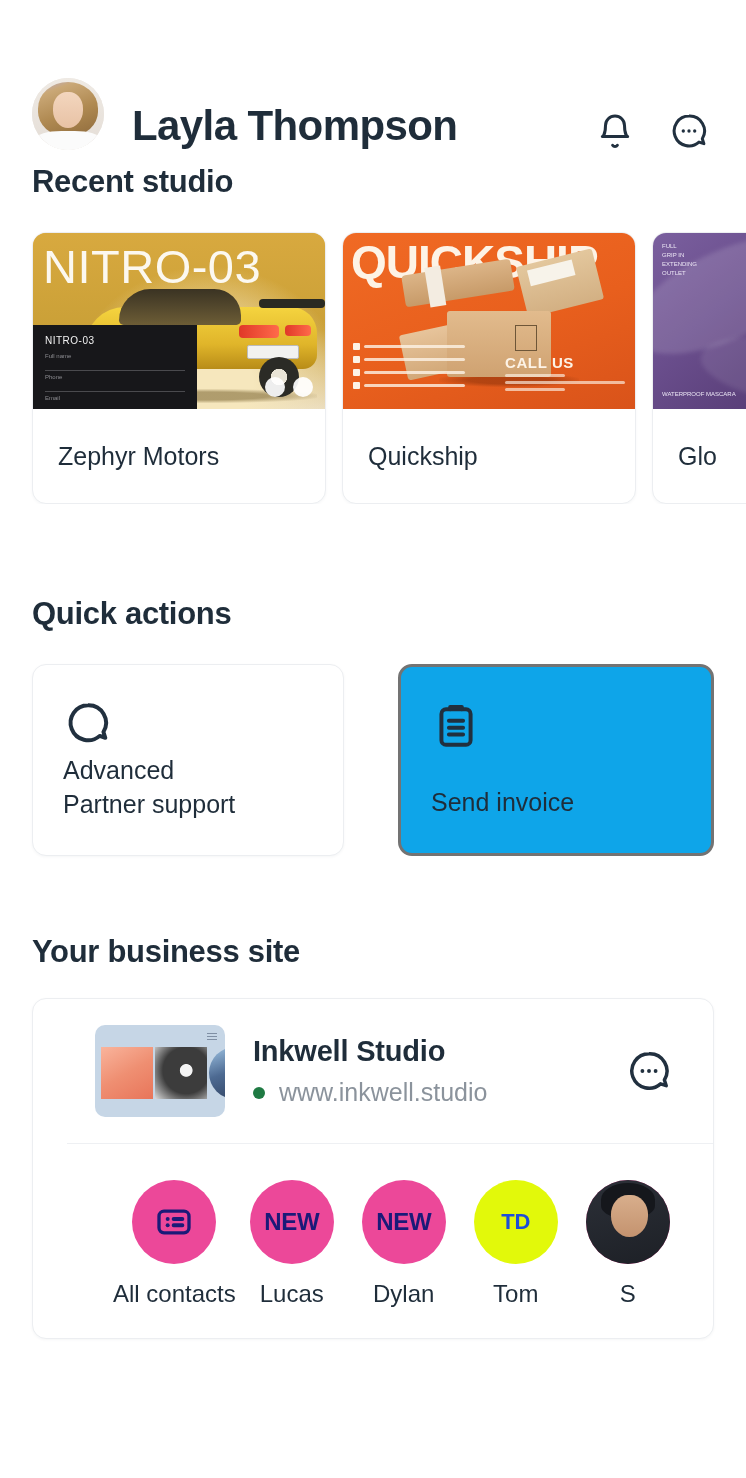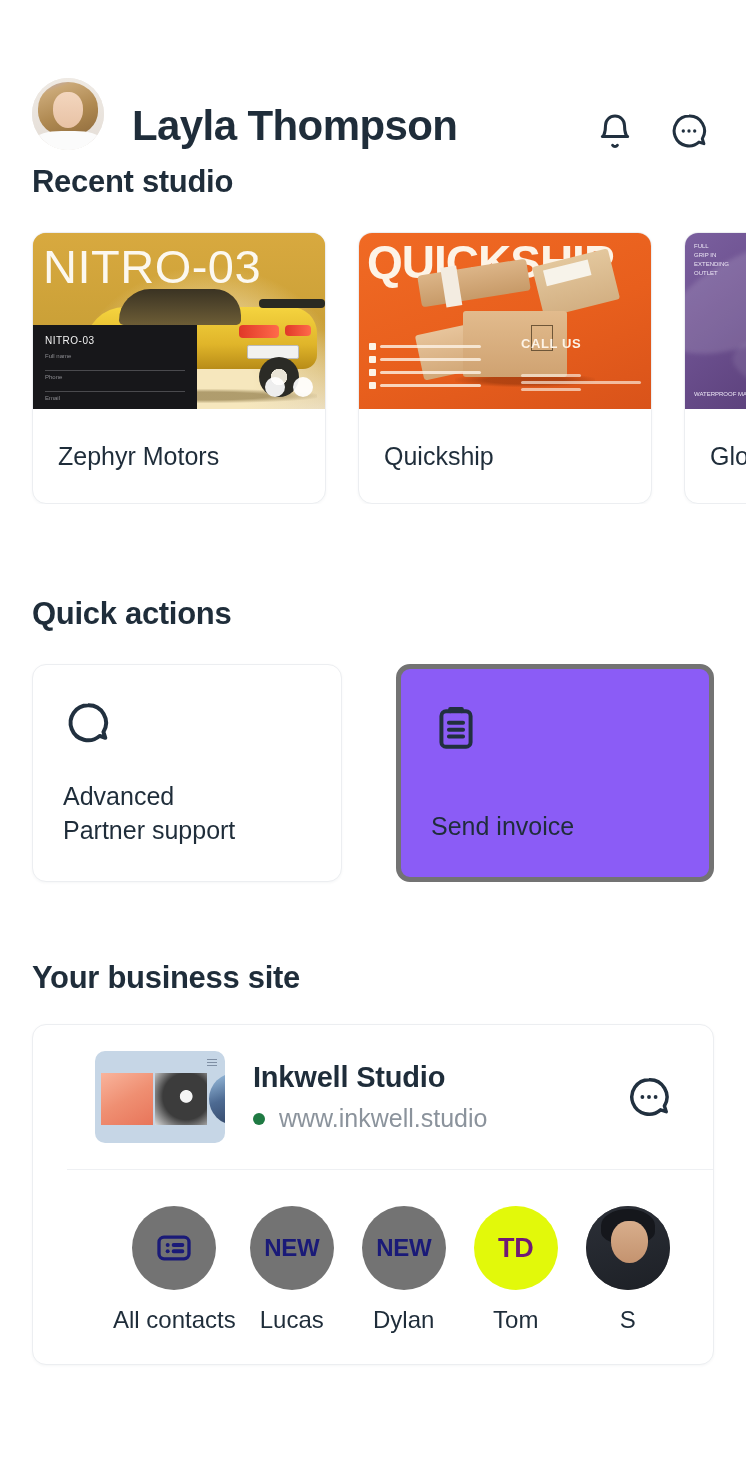--- a/index.html
+++ b/index.html
@@ -44,21 +44,21 @@
 
   
   .section-title {
     font-size: 31px; font-weight: 700; letter-spacing: -0.3px;
     color: #1f2d3a; padding: 0 32px;
   }
 
   
   .recent-wrap { margin-top: 14px; }
   .sites-row {
-    display: flex; gap: 32px;
+    display: flex; gap: 16px;
     padding: 32px 0 0 32px;
     overflow: hidden;
   }
   .site-card {
     flex: 0 0 294px; height: 272px;
     background: #fff;
     border: 1px solid #eceef1;
     border-radius: 14px;
     overflow: hidden;
     box-shadow: 0 1px 3px rgba(30,40,60,0.045);
@@ -148,43 +148,43 @@
     transform: rotate(-14deg); border-radius:3px;
   }
   .t-ship .env:after { content:''; position:absolute; left:10px; top:6px; width:46px; height:16px; background:#f7f3ea; }
   .t-ship .shadow { position:absolute; left:96px; top:140px; width:140px; height:14px;
       background: radial-gradient(ellipse,rgba(120,40,5,0.45) 0 40%, rgba(120,40,5,0) 75%); }
   .t-ship .list { position:absolute; left:10px; bottom:14px; width:112px; }
   .t-ship .list .li { display:flex; align-items:center; gap:4px; margin-bottom:6px; }
   .t-ship .list .li i { width:7px; height:7px; background:#fdf3e6; border-radius:1px; flex:0 0 7px; }
   .t-ship .list .li b { flex:1; height:3px; background:rgba(253,243,230,0.8); border-radius:2px; font-size:0; }
   .t-ship .callus { position:absolute; right:10px; bottom:14px; width:120px; }
-  .t-ship .callus .ch { font-size:13px; font-weight:700; color:#fdf3e6; letter-spacing:0.6px; margin-bottom:23px; }
+  .t-ship .callus .ch { font-size:15px; font-weight:700; color:#fdf3e6; letter-spacing:0.6px; margin-bottom:3px; }
   .t-ship .callus .cl { height:3px; background:rgba(253,243,230,0.65); border-radius:2px; margin-bottom:4px; }
   .t-ship .callus .cl.s { width:50%; }
 
   
   .t-purple { background:
       linear-gradient(140deg,#7a5f9e 0%, #6b4f8e 30%, #5a3f79 60%, #7e63a3 100%); }
   .t-purple .fold { position:absolute; border-radius:50%; filter: blur(2px); }
   .t-purple .f1 { left:-10%; top:10%; width:70%; height:50%; background:rgba(255,255,255,0.13); transform:rotate(-25deg); }
   .t-purple .f3 { left:16%; bottom:4%; width:60%; height:36%; background:rgba(255,255,255,0.09); transform:rotate(9deg); }
   .t-purple .tl { position:absolute; left:9px; top:9px; font-size:6px; color:#ece6f5; line-height:1.5; }
   .t-purple .bt { position:absolute; left:9px; bottom:12px; font-size:6px; color:#ece6f5; }
 
   
   .qa-wrap { margin-top: 92px; }
   .qa-row { display:flex; gap: 26px; padding: 32px 32px 0 32px; }
   .qa-card {
-    flex: 1 1 0; height: 218px; border-radius: 14px;
+    flex: 1 1 0; height: 192px; border-radius: 14px;
     padding: 34px 30px; display:flex; flex-direction:column;
     cursor:pointer;
   }
   .qa-card.white { background:#fff; border:1px solid #eceef1; box-shadow: 0 1px 3px rgba(30,40,60,0.045); }
-  .qa-card.lime  { background:#8b5cf6; border:5px solid #737373;margin-left:28px; }
+  .qa-card.lime  { background:#0ea5e9; border:3px solid #737373;margin-left:28px; }
   .qa-icon { height: 56px; }
   .qa-label { margin-top: auto; font-size: 25px; line-height: 1.34; color:#1f2d3a; }
 
   
   .bs-wrap { margin-top: 78px; }
   .bs-card {
     margin: 28px 32px 0 32px;
     background:#fff; border:1px solid #eceef1; border-radius: 14px;
     box-shadow: 0 1px 3px rgba(30,40,60,0.045);
     overflow: hidden;
@@ -211,25 +211,25 @@
   .bs-divider { height:1px; background:#eef0f3; }
 
   .contacts {
     display:flex; gap: 0; padding: 36px 0 30px 0; overflow:hidden;
   }
   .contact { flex:0 0 112px; display:flex; flex-direction:column; align-items:center; cursor:pointer; }
   .contact:first-child { margin-left: 46px; }
   .c-circle {
     width: 84px; height: 84px; border-radius:50%;
     display:flex; align-items:center; justify-content:center;
-    background:#737373; overflow:hidden; position:relative;
+    background:#ec4899; overflow:hidden; position:relative;
   }
   .c-circle.lime { background:#e2f90a; }
   .c-new { font-size: 24px; font-weight: 700; color:#1a1a78; letter-spacing:-0.3px; }
-  .c-initials { font-size: 27px; font-weight: 700; color:#701a75; letter-spacing:-0.3px; }
+  .c-initials { font-size: 22px; font-weight: 700; color:#1d4ed8; letter-spacing:-0.3px; }
   .c-name { margin-top: 16px; font-size: 24px; color:#1f2d3a; white-space:nowrap; }
 
   
   .ph-emily .bg { position:absolute; inset:0; background: linear-gradient(180deg,#f2f2f2 0%, #e4e4e4 100%); }
   .ph-emily .hair { position:absolute; left:14%; top:2%; width:72%; height:62%;
       background:#262220; border-radius:50% 50% 40% 40%; }
   .ph-emily .bun { position:absolute; left:40%; top:-6%; width:26%; height:22%;
       background:#262220; border-radius:50%; }
   .ph-emily .face { position:absolute; left:27%; top:20%; width:46%; height:52%;
       background: linear-gradient(180deg,#f0cdb2 0%, #e3b493 100%); border-radius:46% 46% 50% 50%; }

